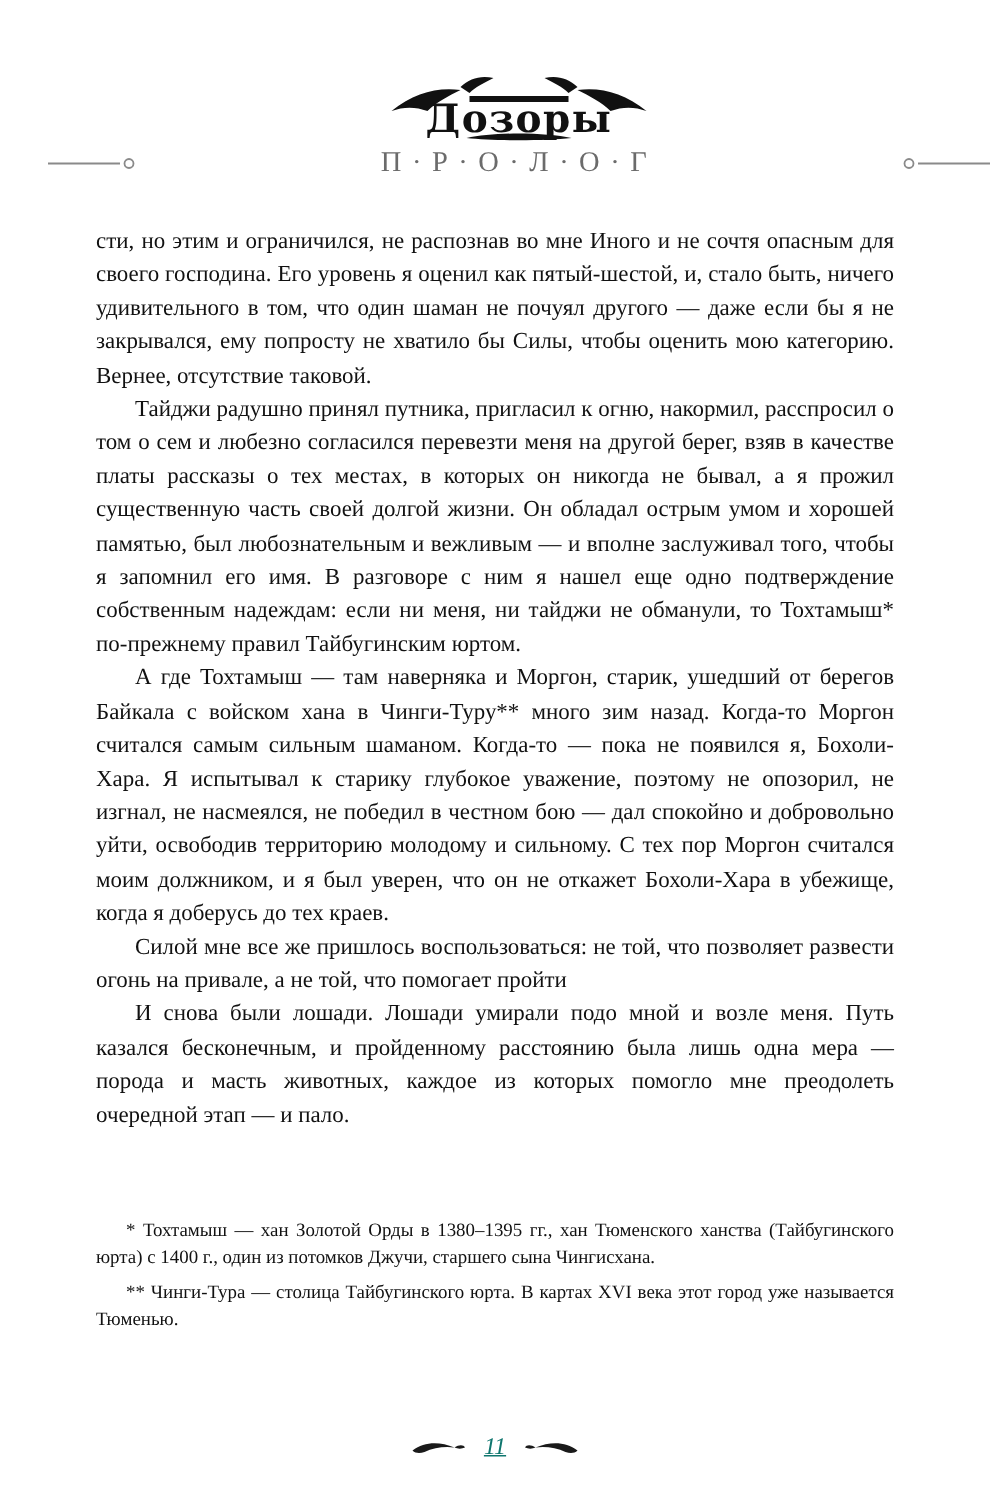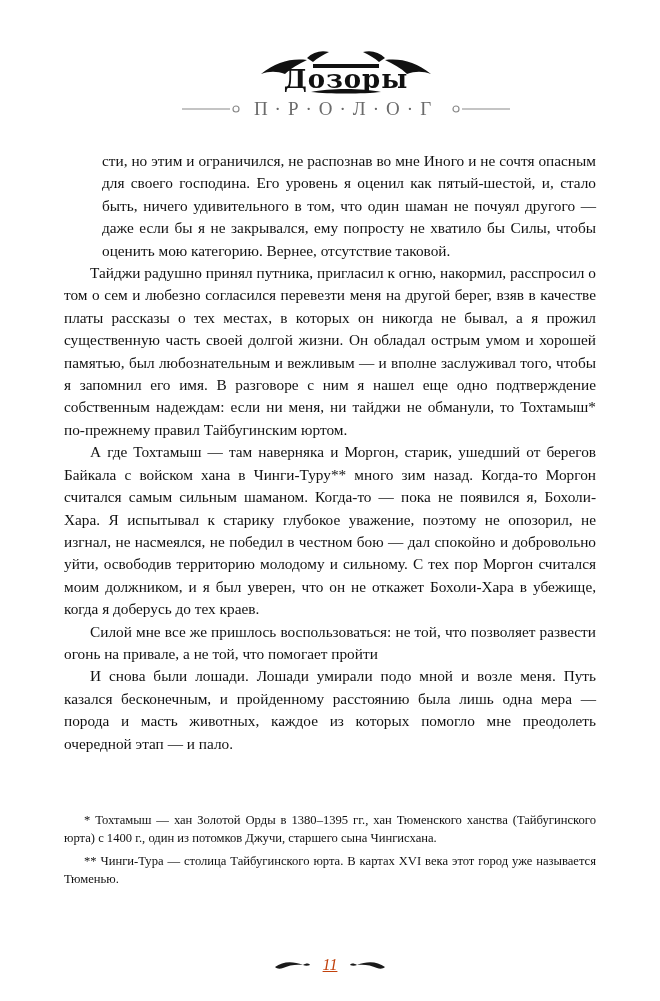--- a/index.html
+++ b/index.html
@@ -28,21 +28,21 @@
   }
   .ornament-title {
     display: block;
     margin: 0 auto;
     width: 190px;
     height: 52px;
   }
   .prolog-row {
     display: flex;
     align-items: center;
-    justify-content: center;
+    justify-content: space-between;
     margin-top: 2px;
     gap: 6px;
   }
   .prolog-rule {
     width: 62px;
     height: 10px;
   }
   .prolog-word {
     font-family: "Liberation Serif", serif;
     font-size: 19px;
@@ -59,21 +59,20 @@
     text-align: justify;
     text-justify: inter-word;
     hyphens: manual;
   }
   .body-text p {
     margin: 0;
     text-indent: 26px;
   }
   .body-text p.no-indent {
     text-indent: 0;
-    margin-left: 38px;
   }
   .footnotes {
     position: absolute;
     left: 64px;
     top: 768px;
     width: 532px;
     font-size: 12.6px;
     line-height: 17.6px;
     text-align: justify;
   }
@@ -87,21 +86,21 @@
     right: 0;
     top: 912px;
     display: flex;
     align-items: center;
     justify-content: center;
     gap: 12px;
   }
   .page-number {
     font-size: 16px;
     font-style: italic;
-    color: #c2410c;
+    color: #0f766e;
     text-decoration: underline;
   }
   .swash {
     width: 38px;
     height: 12px;
   }
 </style>
 </head>
 <body>
 

